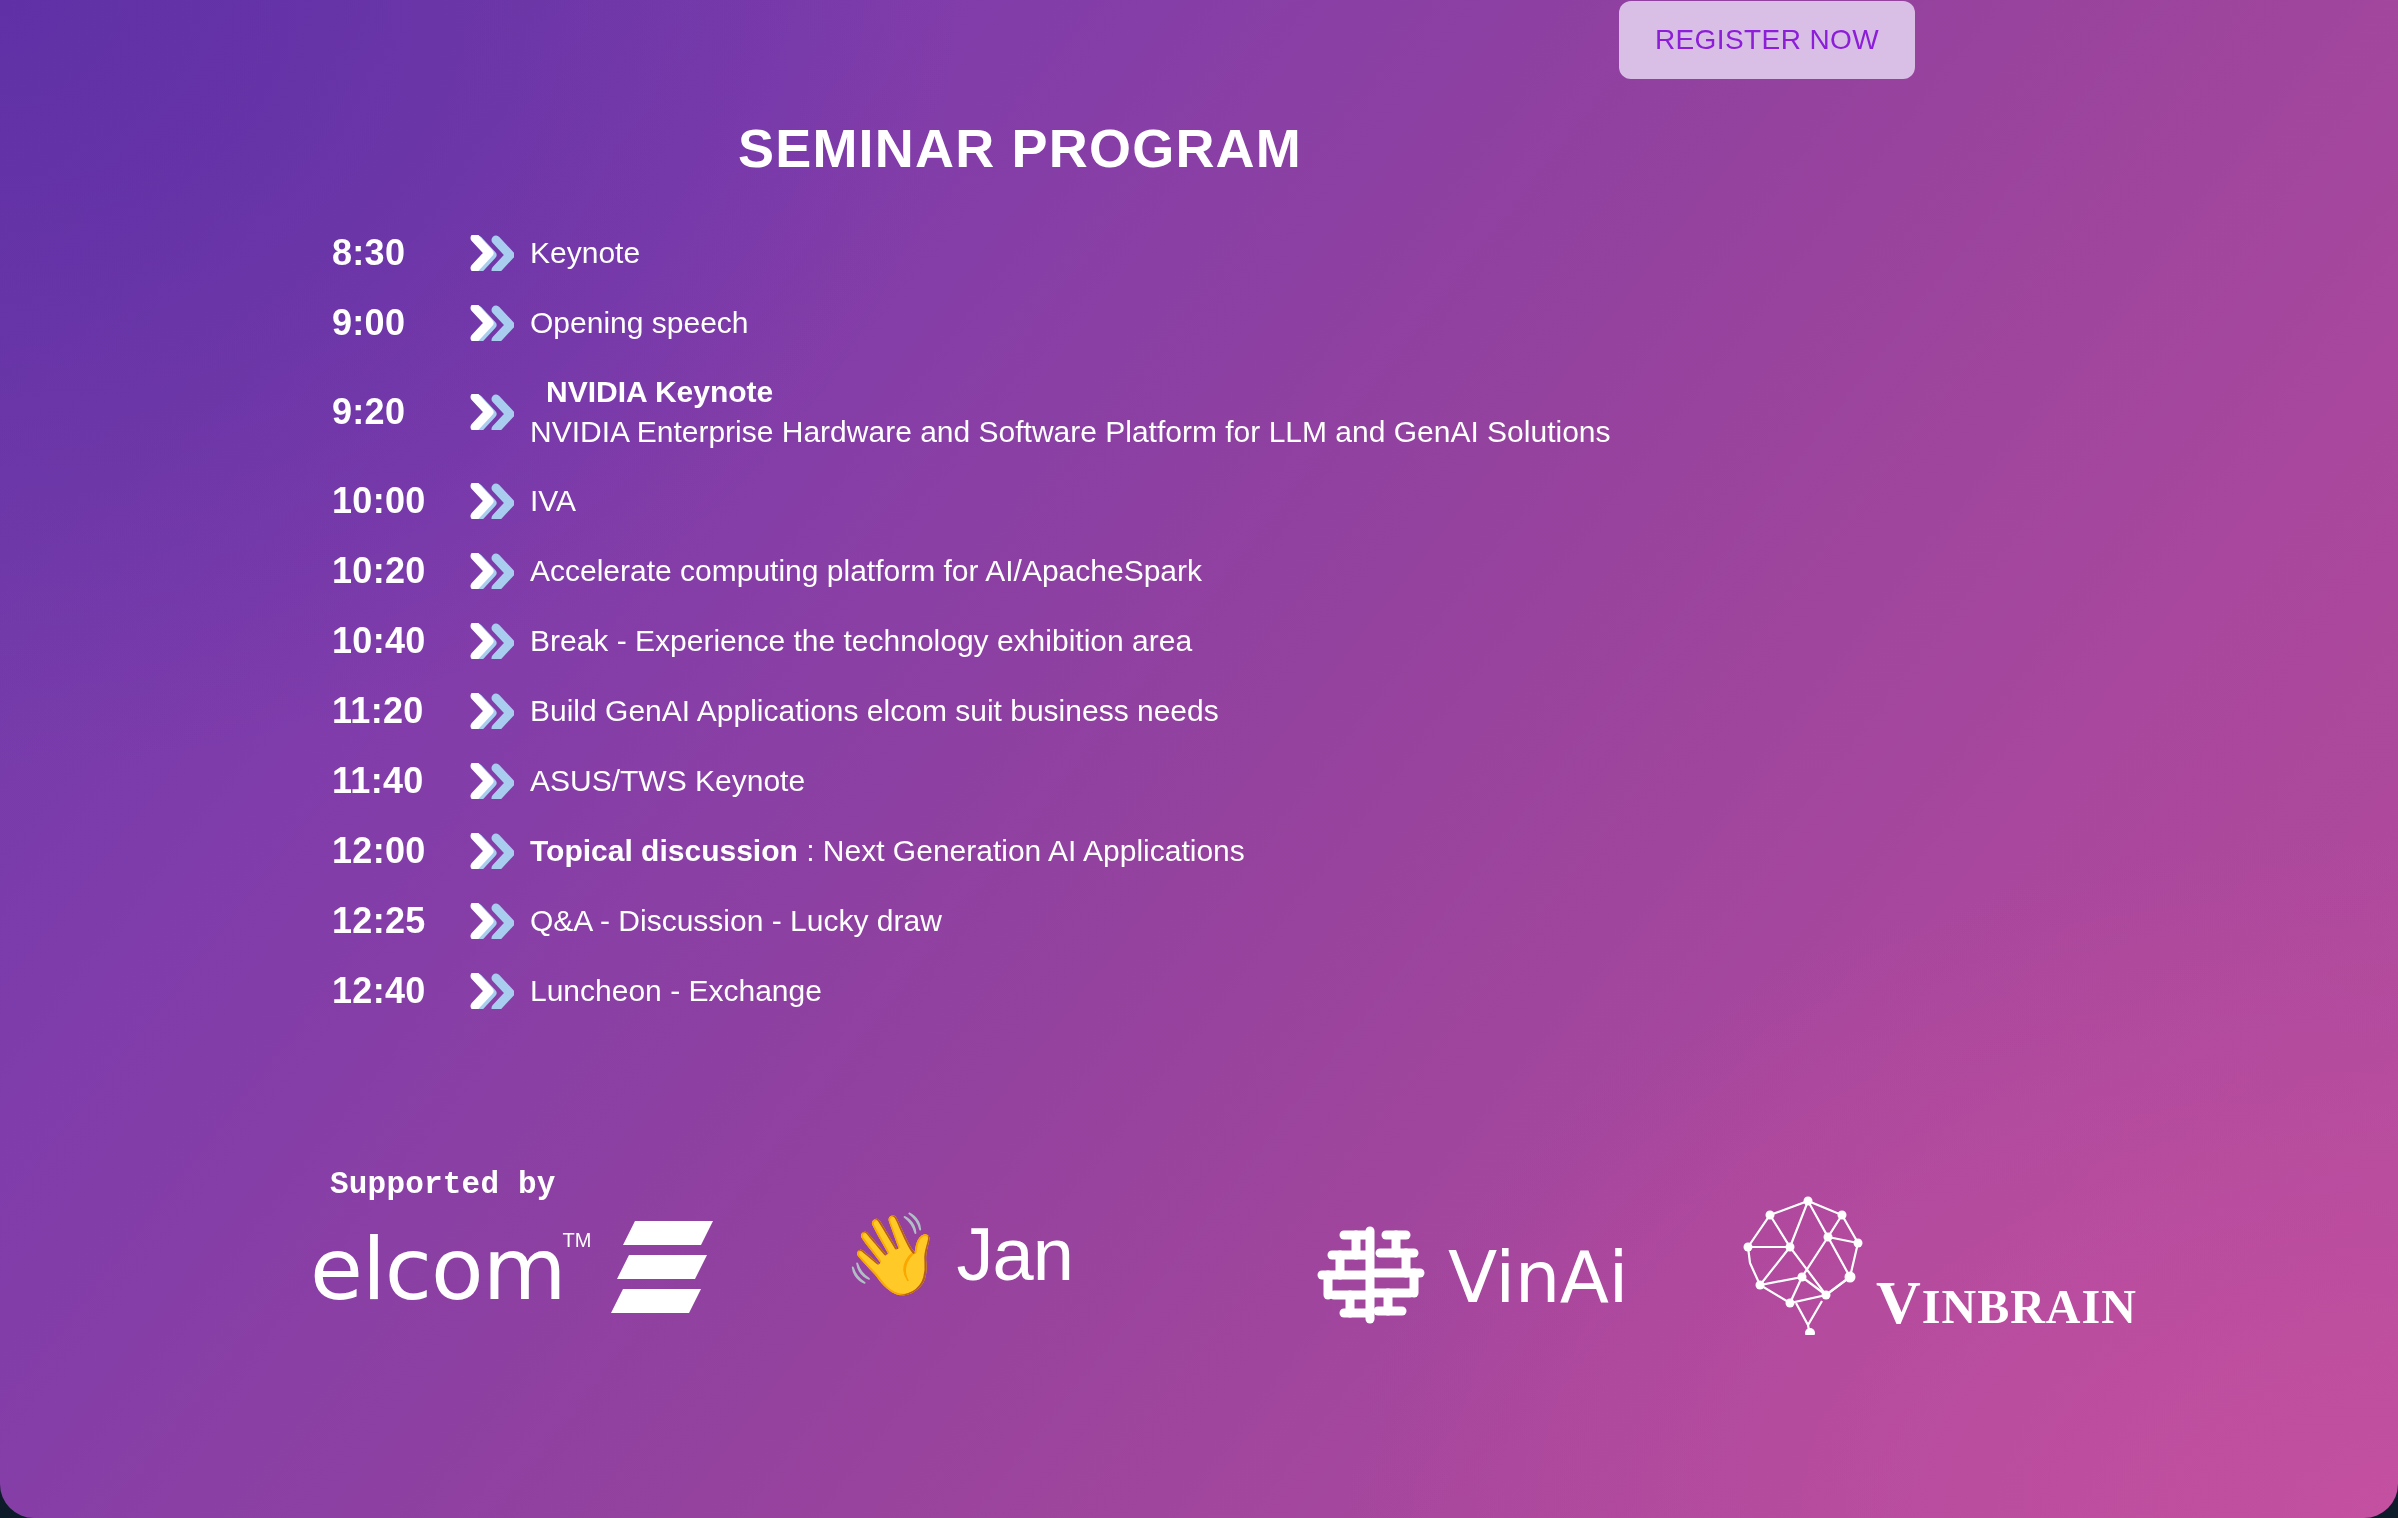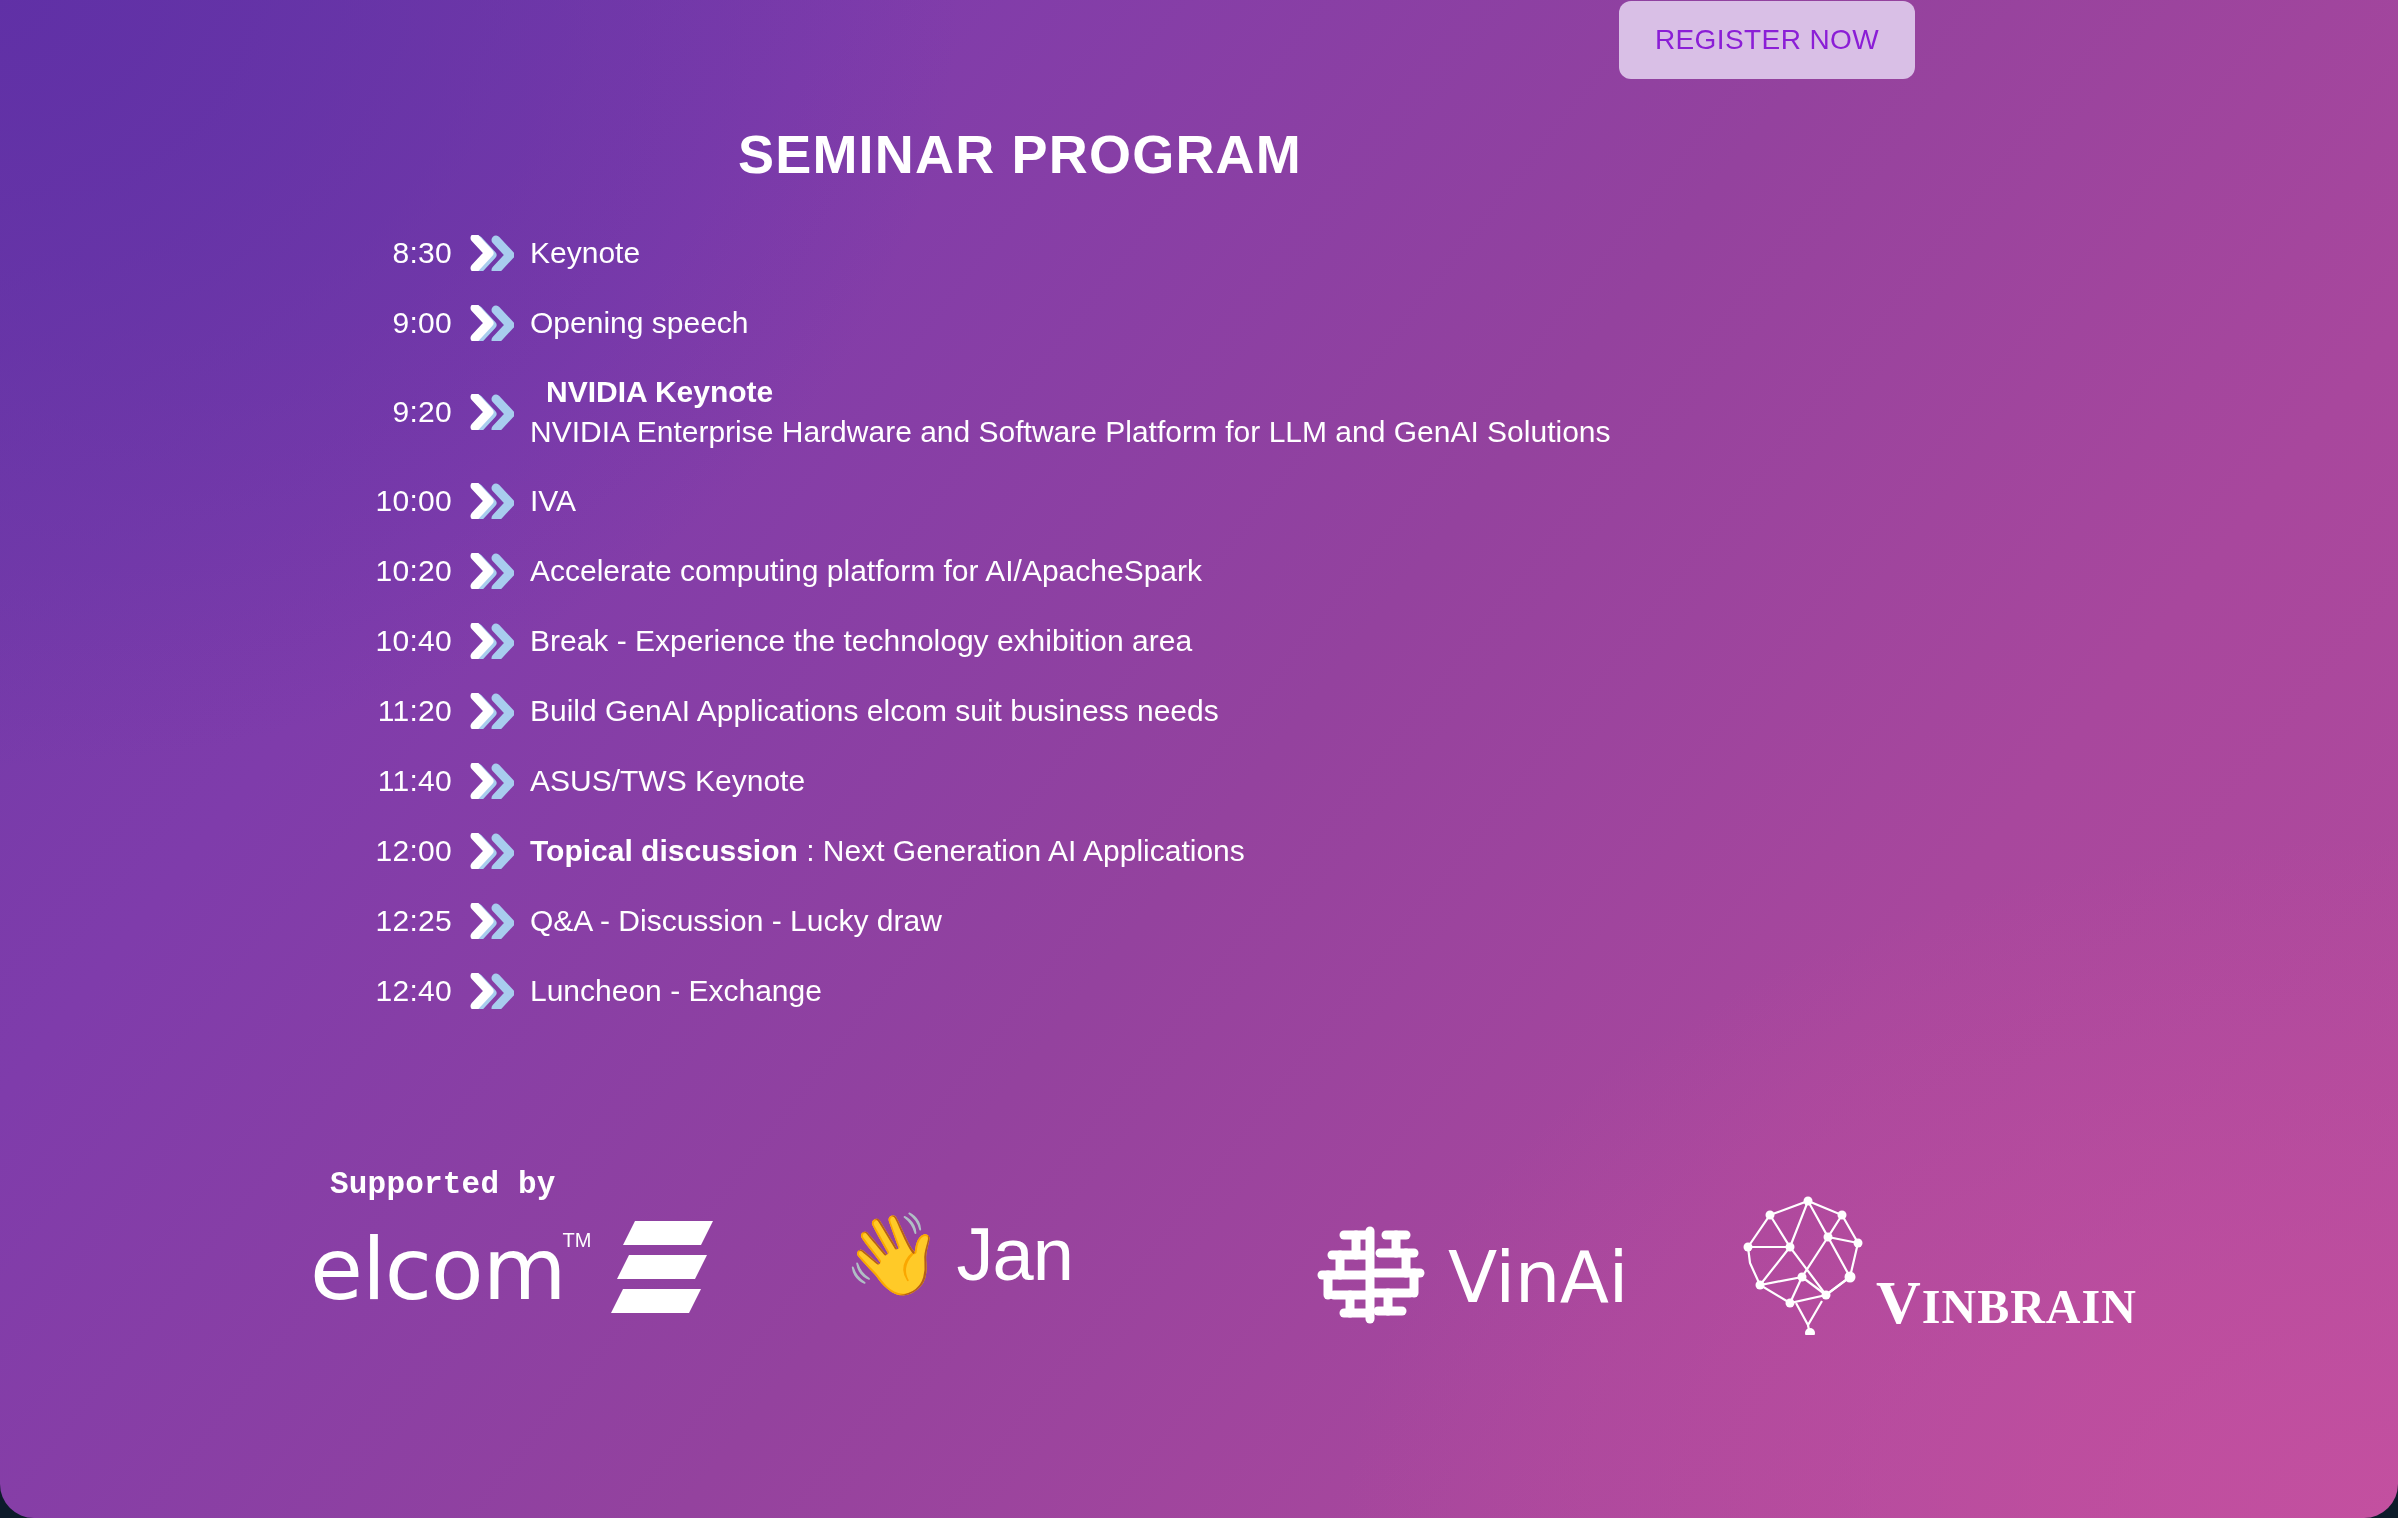--- a/index.html
+++ b/index.html
@@ -43,21 +43,21 @@
     font-size: 28px;
     font-weight: 400;
     letter-spacing: 0.4px;
     cursor: pointer;
     padding: 0;
   }
 
   
   .title {
     position: absolute;
-    top: 123px;
+    top: 117px;
     left: 0;
     width: 2040px;
     text-align: center;
     color: #ffffff;
     font-size: 54px;
     font-weight: bold;
     letter-spacing: 1.2px;
   }
 
   
@@ -70,24 +70,24 @@
   .row {
     display: flex;
     align-items: center;
     min-height: 70px;
   }
   .row.tall { min-height: 108px; }
 
   .time {
     width: 120px;
     flex: 0 0 120px;
-    text-align: right;
-    color: #ffffff;
-    font-size: 30px;
-    font-weight: normal;
+    text-align: left;
+    color: #ffffff;
+    font-size: 36px;
+    font-weight: bold;
     letter-spacing: 0.3px;
   }
 
   .chev {
     flex: 0 0 78px;
     width: 78px;
     display: flex;
     align-items: center;
     justify-content: center;
   }

